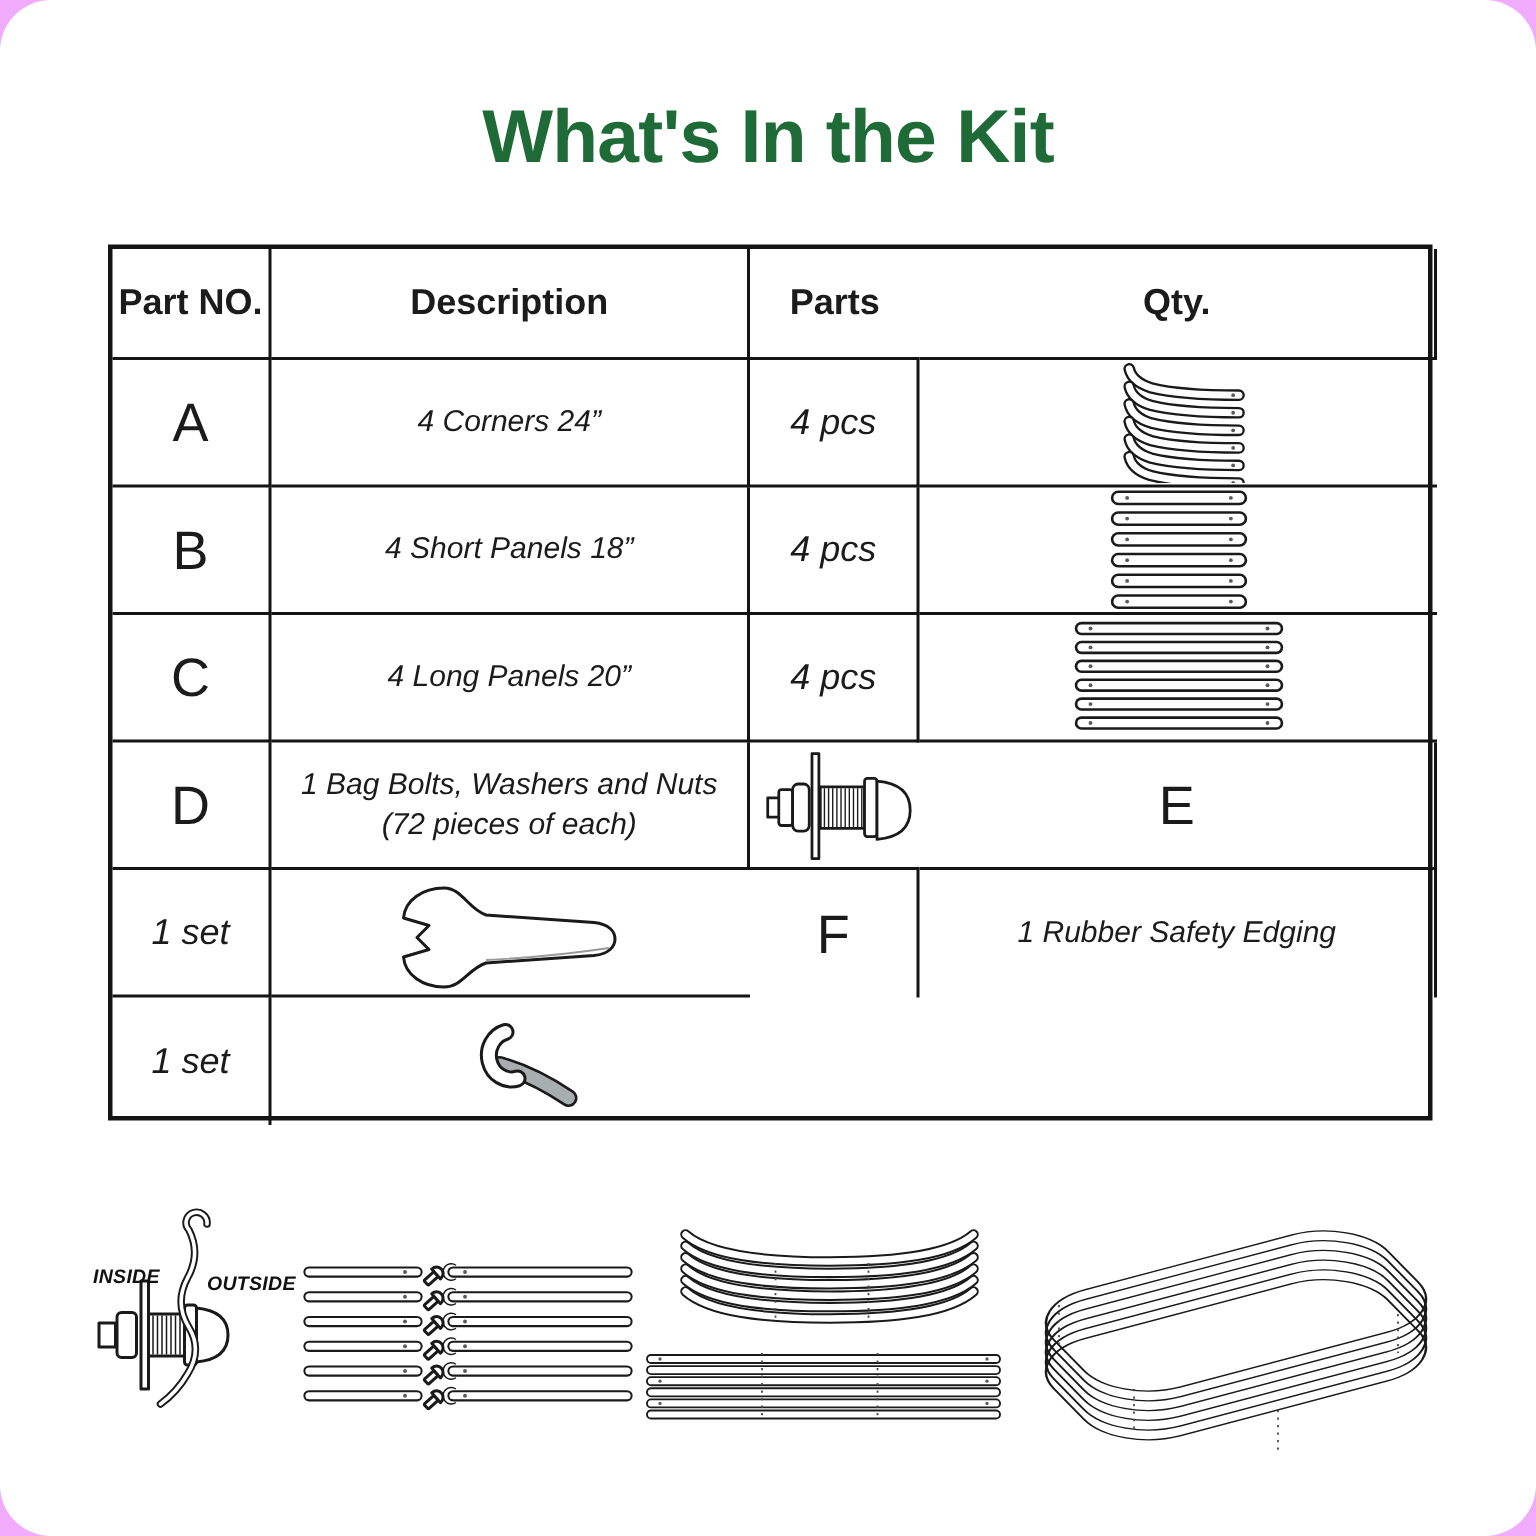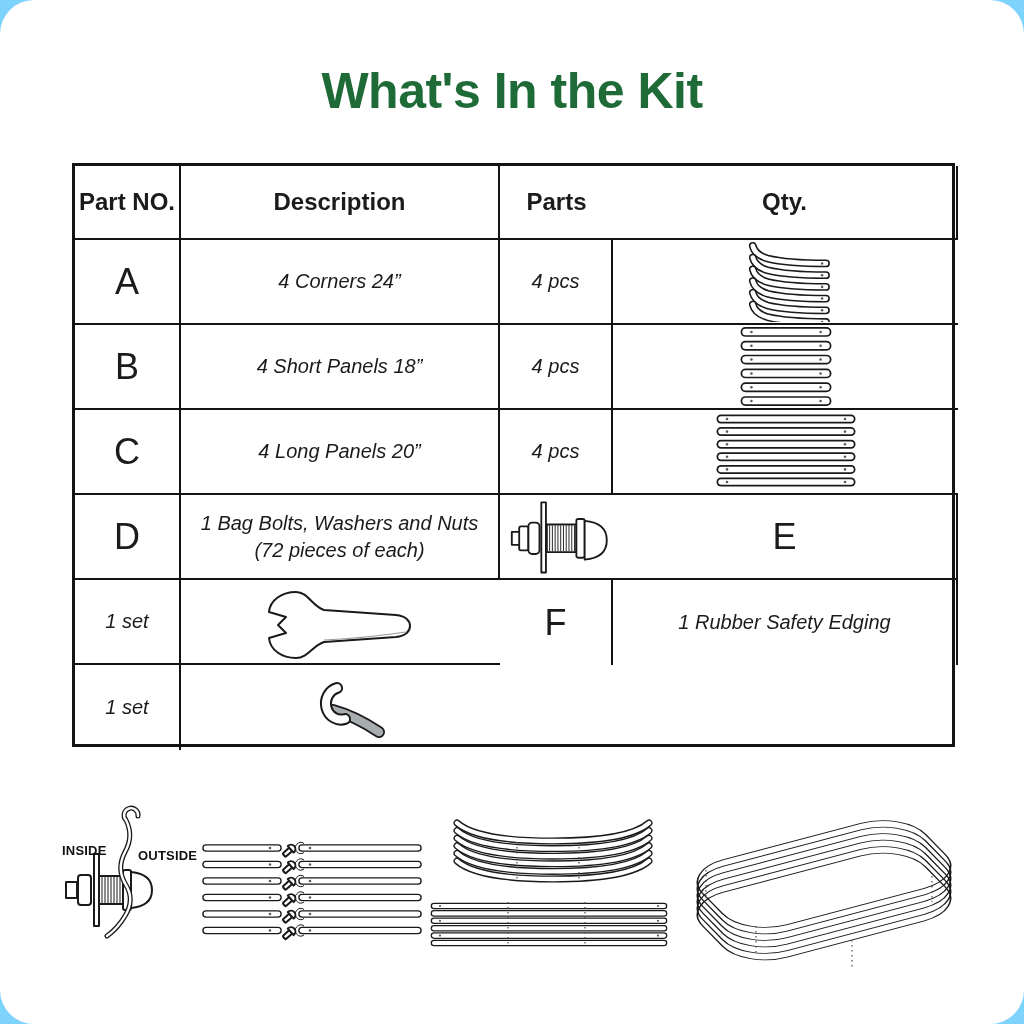--- a/index.html
+++ b/index.html
@@ -1,34 +1,34 @@
 <!DOCTYPE html>
 <html><head>
 <meta charset="utf-8">
 <style>
   html,body{margin:0;padding:0;background:#47565e;font-family:"Liberation Sans",sans-serif;}
-  .canvas{position:relative;width:1024px;height:1024px;background:#7dd3fc;overflow:hidden;}
+  .canvas{position:relative;width:1024px;height:1024px;background:#f0abfc;overflow:hidden;}
   .sheet{position:absolute;inset:0;background:#ffffff;border-radius:34px;}
   .title{position:absolute;left:0;top:62px;width:1024px;text-align:center;
          font-size:50px;font-weight:700;letter-spacing:-0.5px;color:#1f6b38;}
   .tbl{position:absolute;left:72px;top:163px;width:883px;height:584px;
        display:grid;grid-template-columns:106px 319px 113px 345px;
        grid-template-rows:74px 85px 85px 85px 85px 85px 85px;
        border:3px solid #141414;box-sizing:border-box;}
   .c{display:flex;flex-direction:column;align-items:center;justify-content:center;
      border-right:2.5px solid #141414;border-bottom:2.5px solid #141414;
      box-sizing:border-box;color:#1b1b1b;overflow:hidden;}
   .lc{border-right:none}
   .lr{border-bottom:none}
   .hdr{font-size:24px;font-weight:700;}
   .letter{font-size:36px;font-weight:400;}
   .desc{font-style:italic;font-size:20px;font-weight:500;text-align:right;line-height:1.35;}
-  .qty{font-style:italic;font-size:20px;font-weight:500;}
+  .qty{font-style:italic;font-size:24px;font-weight:500;}
   .diag{position:absolute;}
-  .lbl{position:absolute;font-size:13px;font-weight:700;color:#111;letter-spacing:0.2px;}
+  .lbl{position:absolute;font-size:13px;font-weight:700;color:#111;letter-spacing:0.2px;font-style:italic;}
   
   .u{stroke:#1a1a1a;fill:none;stroke-linecap:round;}
   .o{stroke:#ffffff;fill:none;stroke-linecap:round;}
   .ol{fill:#ffffff;stroke:#1a1a1a;stroke-width:2;stroke-linejoin:round;}
   .thin{stroke:#1a1a1a;stroke-width:1;fill:none;}
   .seam{stroke:#4a4a4a;stroke-width:1.2;fill:none;stroke-dasharray:1.5,3.5;}
   .dot{fill:#5a5a5a;}
 </style>
 </head>
 <body>

